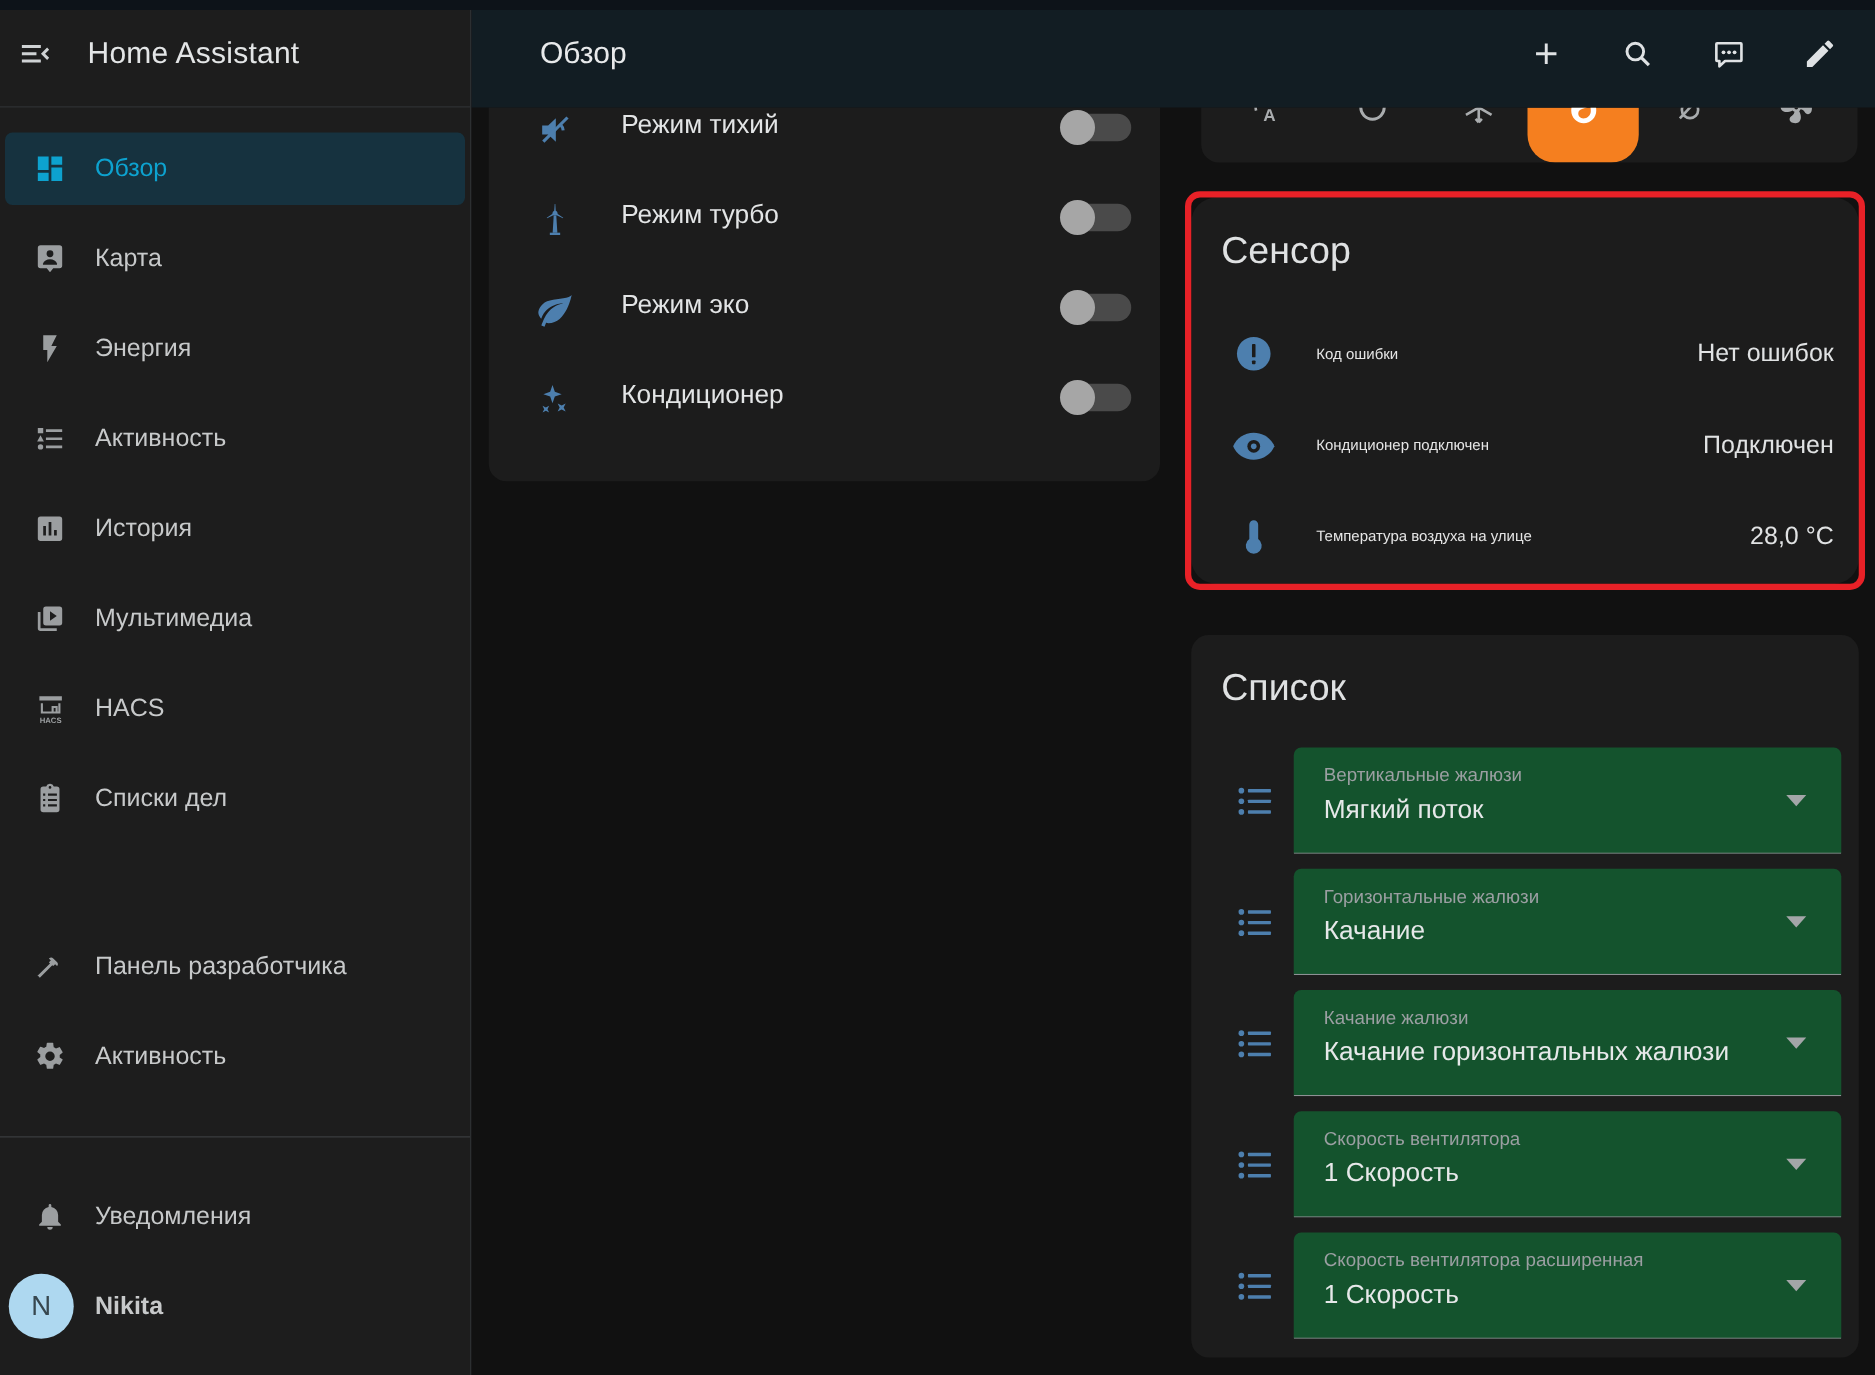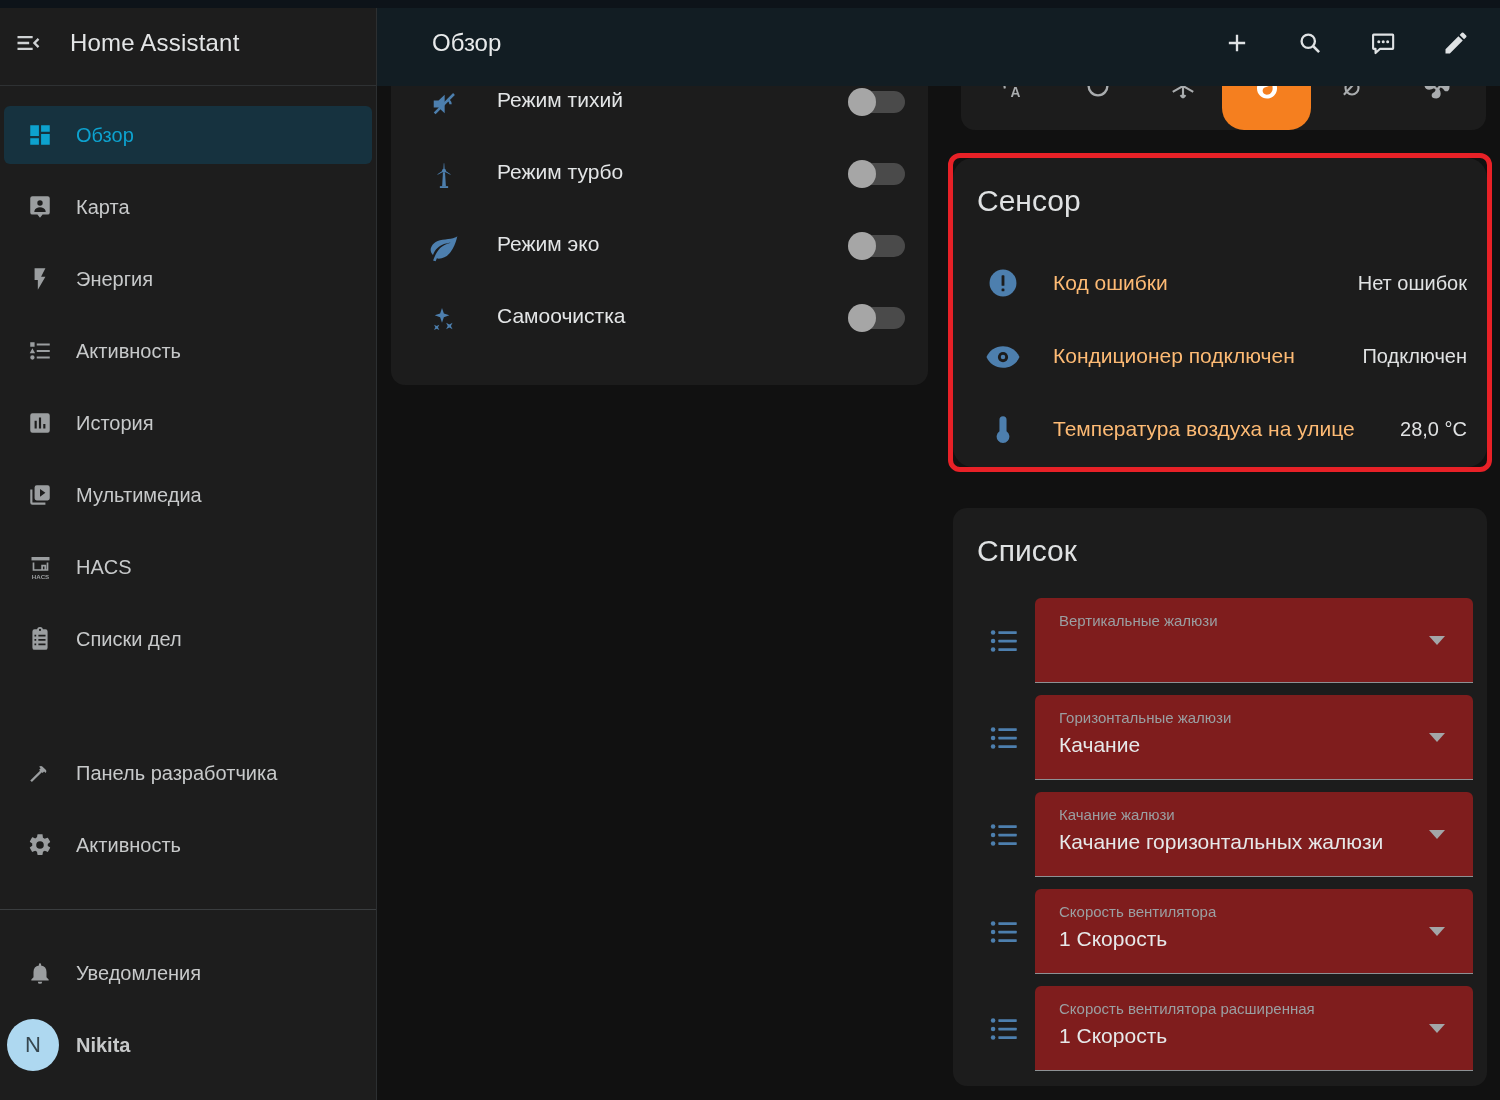--- a/index.html
+++ b/index.html
@@ -49,27 +49,27 @@
   .mode-ico { position:absolute; top:-15px; width:30px; height:30px; color:#a9acae; cursor:pointer; }
   .mode-ico.sel { color:#ffffff; }
 
   .red-box { position:absolute; left:948px; top:153px; width:544px; height:319px;
              border:5px solid #e82127; border-radius:12px; z-index:3; pointer-events:none; }
 
   .sensor-card { left:953px; top:158px; width:534px; height:309px; border-radius:20px; }
   .card-title { position:absolute; left:24px; top:26px; font-size:30px; color:#dfe1e2; font-weight:400; }
   .sn-row { position:absolute; left:0; width:534px; height:60px; display:flex; align-items:center; cursor:pointer; }
   .sn-row .ico { width:100px; display:flex; justify-content:center; color:#4d7fae; }
-  .sn-row .name { font-size:21px; color:#fdba74; }
+  .sn-row .name { font-size:12px; color:#e5e5e5; }
   .sn-row .val { margin-left:auto; padding-right:20px; font-size:20px; color:#e0e2e3; white-space:nowrap; }
 
   .select-card { left:953px; top:508px; width:534px; height:578px; border-radius:14px; }
   .sel-row { position:absolute; left:0; width:534px; height:85px; }
   .sel-row .ico { position:absolute; left:27px; top:26px; width:48px; display:flex; justify-content:center; color:#4d7fae; }
-  .sel-field { position:absolute; left:82px; top:0; width:438px; height:85px; background:#7f1d1d;
+  .sel-field { position:absolute; left:82px; top:0; width:438px; height:85px; background:#14532d;
                border-radius:6px 6px 0 0; border-bottom:1.5px solid #8d9194; cursor:pointer; }
   .sel-label { position:absolute; left:24px; top:14px; font-size:15px; color:#9b9fa2; }
   .sel-value { position:absolute; left:24px; top:38px; right:52px; font-size:21px; color:#e6e8e9; white-space:nowrap; overflow:hidden; }
   .sel-arrow { position:absolute; right:28px; top:38px; width:0; height:0;
                border-left:8px solid transparent; border-right:8px solid transparent; border-top:9px solid #a3a6a8; }
 
   svg { display:block; }
 </style>
 </head>
 <body>
@@ -273,21 +273,21 @@
     <div class="sw-row">
       <span class="ico">
         <svg width="32" height="32" viewBox="0 0 24 24">
             <g fill="currentColor">
               <path d="M10.5 3l1.4 4.1 4.1 1.4-4.1 1.4-1.4 4.1-1.4-4.1L5 8.5l4.1-1.4z"></path>
               <path d="M6.5 14.7l.7 2.1 2.1.7-2.1.7-.7 2.1-.7-2.1-2.1-.7 2.1-.7z" transform="rotate(45 6.5 17.5)"></path>
               <path d="M16 13.1l.85 2.55 2.55.85-2.55.85L16 19.9l-.85-2.55-2.55-.85 2.55-.85z" transform="rotate(45 16 16.5)"></path>
             </g>
           </svg>
       </span>
-      <span class="lbl">Самоочистка</span>
+      <span class="lbl">Кондиционер</span>
       <span class="toggle">
           <span class="track"></span>
           <span class="knob"></span>
         </span>
     </div>
   </section>
 
   <section class="card mode-card">
     <span class="mode-pill"></span>
     <span class="mode-ico" style="left:37px">
@@ -374,20 +374,21 @@
             <circle cx="4.3" cy="6" r="1.6"></circle>
             <circle cx="4.3" cy="12" r="1.6"></circle>
             <circle cx="4.3" cy="18" r="1.6"></circle>
             <rect x="8" y="5.1" width="13" height="1.9" rx=".4"></rect>
             <rect x="8" y="11.1" width="13" height="1.9" rx=".4"></rect>
             <rect x="8" y="17.1" width="13" height="1.9" rx=".4"></rect>
           </svg>
       </span>
       <span class="sel-field">
         <span class="sel-label">Вертикальные жалюзи</span>
+        <span class="sel-value">Мягкий поток</span>
         <span class="sel-arrow"></span>
       </span>
     </div>
 
     <div class="sel-row" style="top:187px">
       <span class="ico">
         <svg width="34" height="34" viewBox="0 0 24 24" fill="currentColor">
             <circle cx="4.3" cy="6" r="1.6"></circle>
             <circle cx="4.3" cy="12" r="1.6"></circle>
             <circle cx="4.3" cy="18" r="1.6"></circle>

